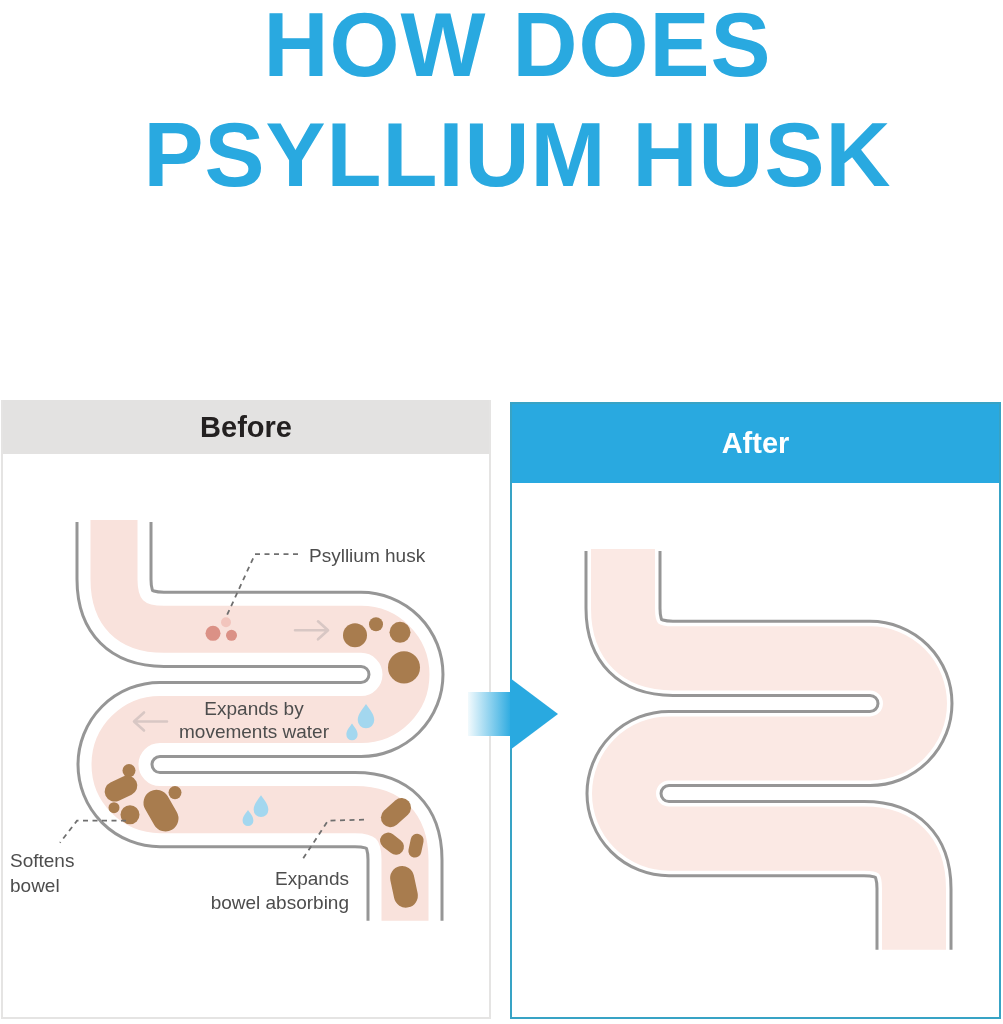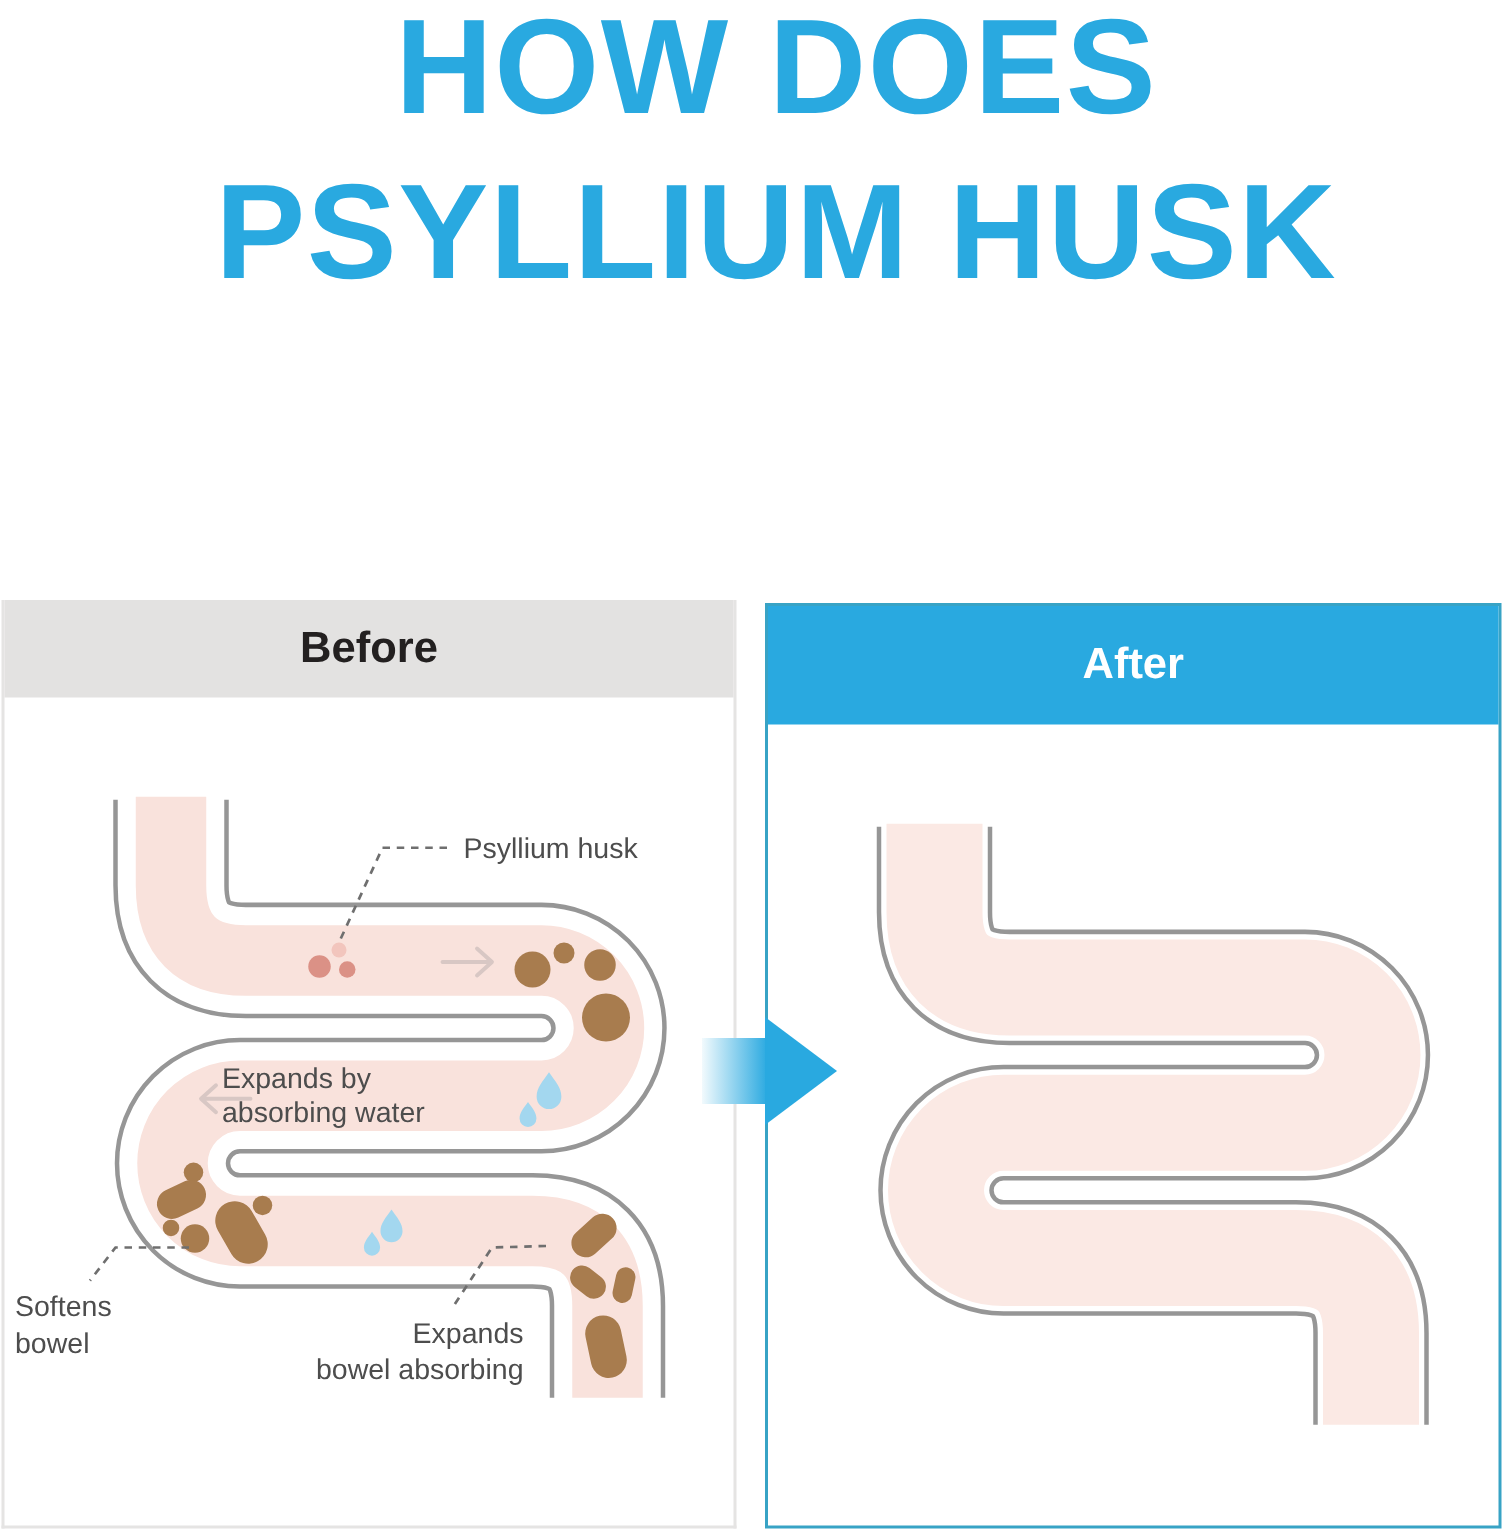--- a/index.html
+++ b/index.html
@@ -13,40 +13,40 @@
   .title div{white-space:nowrap;}
 
   
   .panel{position:absolute;background:#fff;box-sizing:border-box;}
   .panel-before{left:1px;top:400px;width:490px;height:619px;
                 border:2px solid #e5e4e3;border-top:none;}
   .panel-after{left:510px;top:402px;width:491px;height:617px;
                border:2px solid var(--after-border);}
   .panel-header{display:flex;align-items:center;justify-content:center;
                 font-weight:bold;font-size:29px;}
-  .header-before{height:65px;background:var(--before-header-bg);color:var(--before-header-text);}
+  .header-before{height:54px;background:var(--before-header-bg);color:var(--before-header-text);}
   .header-after{height:79px;background:var(--accent-blue);color:#ffffff;}
   .panel-content{position:relative;width:100%;height:552px;overflow:hidden;}
   .panel-content svg.diagram{position:absolute;left:0;top:0;width:100%;height:100%;}
 
   
   .tube-outline{fill:none;stroke:var(--tube-outline);stroke-width:77px;}
   .tube-white{fill:none;stroke:#ffffff;stroke-width:71px;}
   .tube-fill-before{fill:none;stroke:var(--tube-fill-before);stroke-width:47px;}
   .tube-fill-after{fill:none;stroke:var(--tube-fill-after);stroke-width:64px;}
 
   .stool{fill:var(--stool-brown);}
   .drop{fill:var(--water-blue);}
   .flow-arrow{fill:none;stroke:var(--flow-arrow);stroke-width:2.6px;stroke-linecap:round;stroke-linejoin:round;}
   .leader{fill:none;stroke:var(--leader-line);stroke-width:1.8px;stroke-dasharray:5 4.5;}
 
   
   .dlabel{position:absolute;font-size:19px;line-height:23px;color:var(--label-text);}
   .lbl-psyllium{left:306px;top:90px;white-space:nowrap;}
-  .lbl-expands{left:145px;top:243px;width:212px;text-align:left;}
+  .lbl-expands{left:145px;top:243px;width:212px;text-align:center;}
   .lbl-softens{left:7px;top:394px;text-align:left;line-height:25px;}
   .lbl-smoother{left:150px;top:413px;width:196px;text-align:right;line-height:24px;}
 
   
   .mid-arrow{position:absolute;left:462px;top:671px;z-index:5;}
 </style>
 </head>
 <body>
 
 <div id="page">
@@ -115,21 +115,21 @@
         <polyline class="leader" points="295,100 252,100 223,163"></polyline>
         <polyline class="leader" points="123,366 74,366 57,388"></polyline>
         <polyline class="leader" points="361,365 325,366 298,407"></polyline>
       </svg>
 
       <div class="dlabel lbl-psyllium">
         <span>Psyllium husk</span>
       </div>
       <div class="dlabel lbl-expands">
         <div>Expands by</div>
-        <div>absorbing water</div>
+        <div>movements water</div>
       </div>
       <div class="dlabel lbl-softens">
         <div>Softens</div>
         <div>bowel</div>
       </div>
       <div class="dlabel lbl-smoother">
         <div>Expands</div>
         <div>bowel absorbing</div>
       </div>
     </div>

